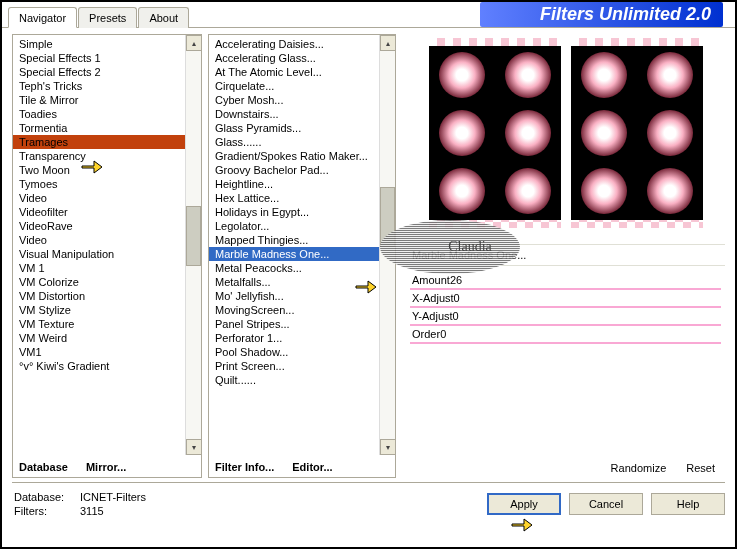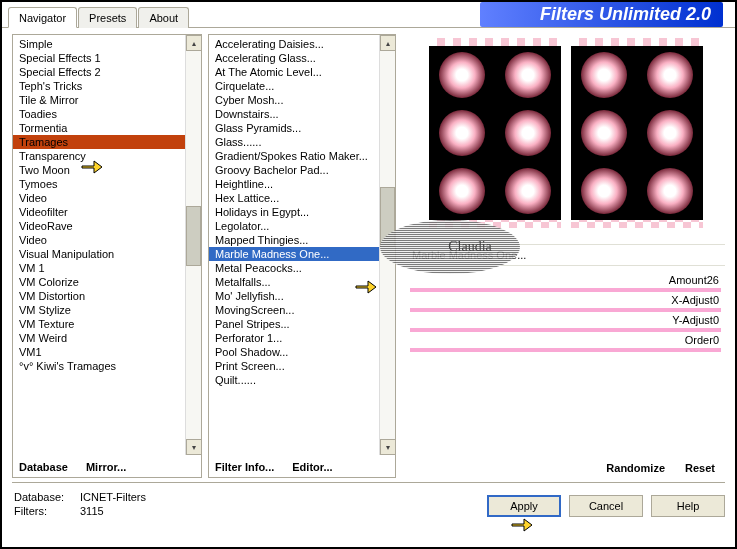--- a/index.html
+++ b/index.html
@@ -33,30 +33,30 @@
   linear-gradient(-45deg, #f7c6d4 25%, transparent 25%),
   linear-gradient(45deg, transparent 75%, #f7c6d4 75%),
   linear-gradient(-45deg, transparent 75%, #f7c6d4 75%);
   background-size: 16px 16px;
   background-position: 0 0, 0 8px, 8px -8px, -8px 0; }
 .dark { position: absolute; inset: 8px 0 8px 0; background: #000; display: grid; grid-template-columns: 1fr 1fr; grid-template-rows: 1fr 1fr 1fr; place-items: center; }
 .orb { width: 46px; height: 46px; border-radius: 50%; background: radial-gradient(circle at 50% 50%, #fff 0%, #fff 18%, #f9b0c3 40%, #7a2a3c 70%, #000 100%); }
 
 .selected-name { padding: 4px 6px; border-top: 1px solid #e0e0d6; border-bottom: 1px solid #e0e0d6; background: #fff; }
 .params { padding: 6px 4px; flex: 1; }
-.param-row { display: flex; justify-content: flex-end; padding: 2px 2px; border-bottom: 4px solid #f9a8d4; }
+.param-row { display: flex; justify-content: flex-start; padding: 2px 2px; border-bottom: 2px solid #f9a8d4; }
 .param-row span:first-child { color: #000; }
 .preview-buttons { display: flex; justify-content: flex-end; gap: 20px; padding: 6px 10px 4px; }
-.link-btn { font-weight: bold; cursor: pointer; }
+.link-btn { font-weight: normal; cursor: pointer; }
 
 .col-buttons { display: flex; gap: 18px; padding: 6px 6px 4px; font-weight: bold; }
 .col-buttons span { cursor: pointer; }
 
 .bottom-sep { border-top: 1px solid #aca899; margin: 4px 10px 0; }
-.bottom { display: flex; padding: 8px 10px 8px 12px; align-items: flex-end; }
+.bottom { display: flex; padding: 8px 10px 8px 12px; align-items: center; }
 .status { display: flex; flex-direction: column; gap: 2px; }
 .status-row { display: flex; gap: 6px; }
 .status-row span:first-child { width: 60px; }
 .dlg-buttons { margin-left: auto; display: flex; gap: 8px; }
 .btn { width: 74px; height: 22px; border: 1px solid #aca899; background: #ece9d8; cursor: pointer; display: flex; align-items: center; justify-content: center; }
 .btn.primary { border: 2px solid #3169c6; }
 
 .pointer { position: absolute; z-index: 50; pointer-events: none; }
 .pointer svg { width: 32px; height: 24px; }
 
@@ -96,21 +96,21 @@
           <div class="list-item">VideoRave</div>
           <div class="list-item">Video</div>
           <div class="list-item">Visual Manipulation</div>
           <div class="list-item">VM 1</div>
           <div class="list-item">VM Colorize</div>
           <div class="list-item">VM Distortion</div>
           <div class="list-item">VM Stylize</div>
           <div class="list-item">VM Texture</div>
           <div class="list-item">VM Weird</div>
           <div class="list-item">VM1</div>
-          <div class="list-item">°v° Kiwi's Tramages</div>
+          <div class="list-item">°v° Kiwi's Gradient</div>
         </div>
       <div class="scrollbar">
         <div class="scroll-btn">▴</div>
         <div class="scroll-track">
             <div class="scroll-thumb" style="top:40%;height:60px"></div>
           </div>
         <div class="scroll-btn" style="position:absolute;bottom:0">▾</div>
       </div>
     </div>
     <div class="col-buttons">

